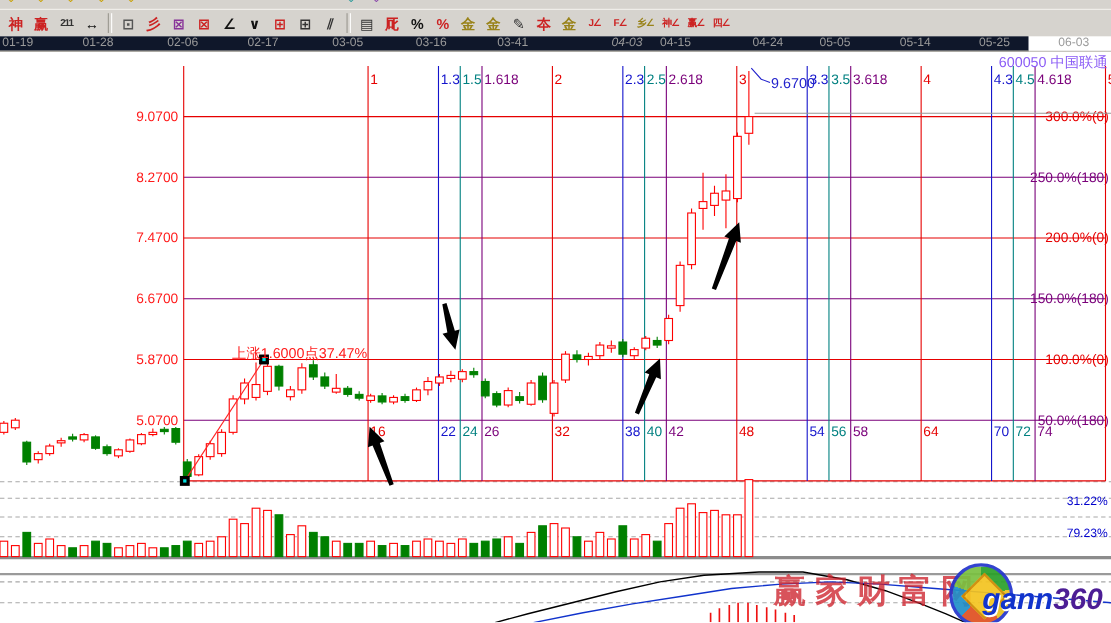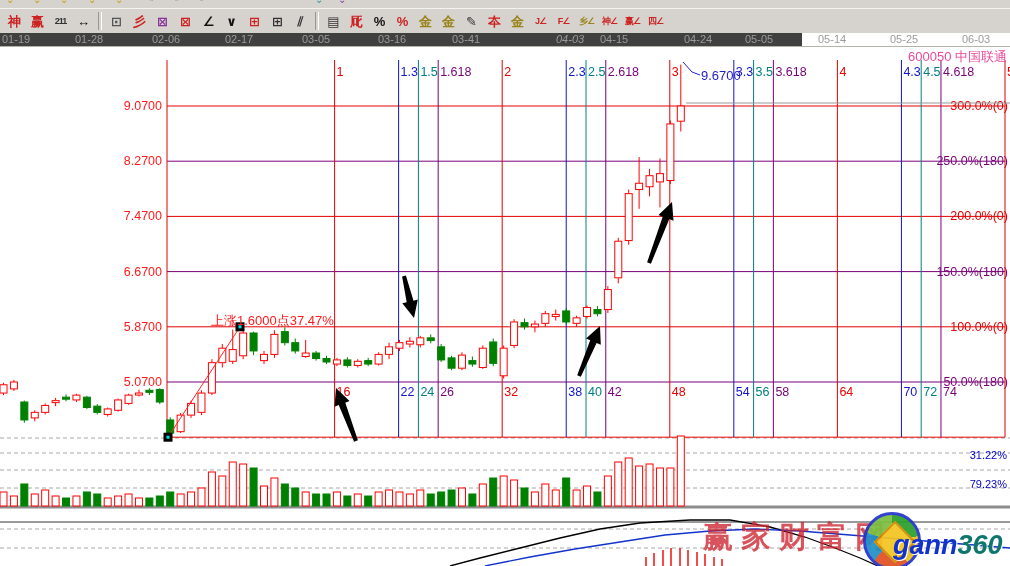--- a/index.html
+++ b/index.html
@@ -8,36 +8,36 @@
   .topstrip{position:absolute;left:0;top:0;width:1010px;height:8px;background:#d6d3ce;
     border-bottom:1px solid #f4f3f0;overflow:hidden;}
   .topstrip span{position:absolute;top:-6px;font-size:10px;}
   .toolbar{position:absolute;left:0;top:9px;width:1010px;height:24px;background:#d6d3ce;
     display:flex;align-items:center;padding-left:3px;box-sizing:border-box;}
   .tbtn{width:23px;height:21px;display:flex;align-items:center;justify-content:center;
     font-size:13px;font-weight:bold;flex:0 0 auto;cursor:default;line-height:1;}
   .tbtn.small{font-size:9px;letter-spacing:-1px;}
   .tsep{width:2px;height:18px;border-left:1px solid #9a978f;border-right:1px solid #ffffff;
     margin:0 3px;flex:0 0 auto;}
-  .daterow{position:absolute;left:0;top:33px;width:802px;height:13px;background:#404040;
+  .daterow{position:absolute;left:0;top:33px;width:935px;height:13px;background:#0f172a;
     border-bottom:1px solid #a8a69f;}
   .daterow span{position:absolute;top:0;font-size:11px;color:#9a9a9a;white-space:nowrap;}
-  .stock-title{position:absolute;right:3px;top:48px;font-size:13px;color:#ec4899;z-index:5;}
+  .stock-title{position:absolute;right:3px;top:48px;font-size:13px;color:#8b5cf6;z-index:5;}
   svg{position:absolute;left:0;top:0;}
   .watermark{position:absolute;left:695px;top:512px;width:315px;height:54px;z-index:6;pointer-events:none;}
   .wm-cn{position:absolute;left:8px;top:5px;font-size:30px;font-weight:bold;color:rgba(205,35,45,.78);
     font-family:"DejaVu Serif","Liberation Serif",serif;letter-spacing:8px;white-space:nowrap;}
   .wm-logo{position:absolute;left:168px;top:0px;width:58px;height:58px;border-radius:50%;
     border:3px solid #2233cc;box-sizing:border-box;
     background:conic-gradient(#2aa02a 0 22%,#e8c020 22% 40%,#e05020 40% 62%,#2090c8 62% 80%,#7ac040 80% 100%);opacity:.92;}
   .wm-logo:after{content:"";position:absolute;left:14px;top:12px;width:26px;height:26px;
     background:#f4c420;transform:rotate(45deg);border:2px solid #cc8800;}
   .wm-en{position:absolute;left:198px;top:18px;font-size:27px;font-style:italic;font-weight:bold;
     color:#1133cc;white-space:nowrap;text-shadow:1px 1px 0 #fff;}
-  .wm-en b{color:#0f766e;}
+  .wm-en b{color:#4c1d95;}
 </style>
 </head>
 <body>
 
 <div class="screen">
   <div class="topstrip" id="topstrip">
       <span style="left: 6px; color: rgb(200, 160, 0);">⌄</span>
       <span style="left: 33px; color: rgb(200, 160, 0);">⌄</span>
       <span style="left: 60px; color: rgb(200, 160, 0);">⌄</span>
       <span style="left: 88px; color: rgb(200, 160, 0);">⌄</span>

